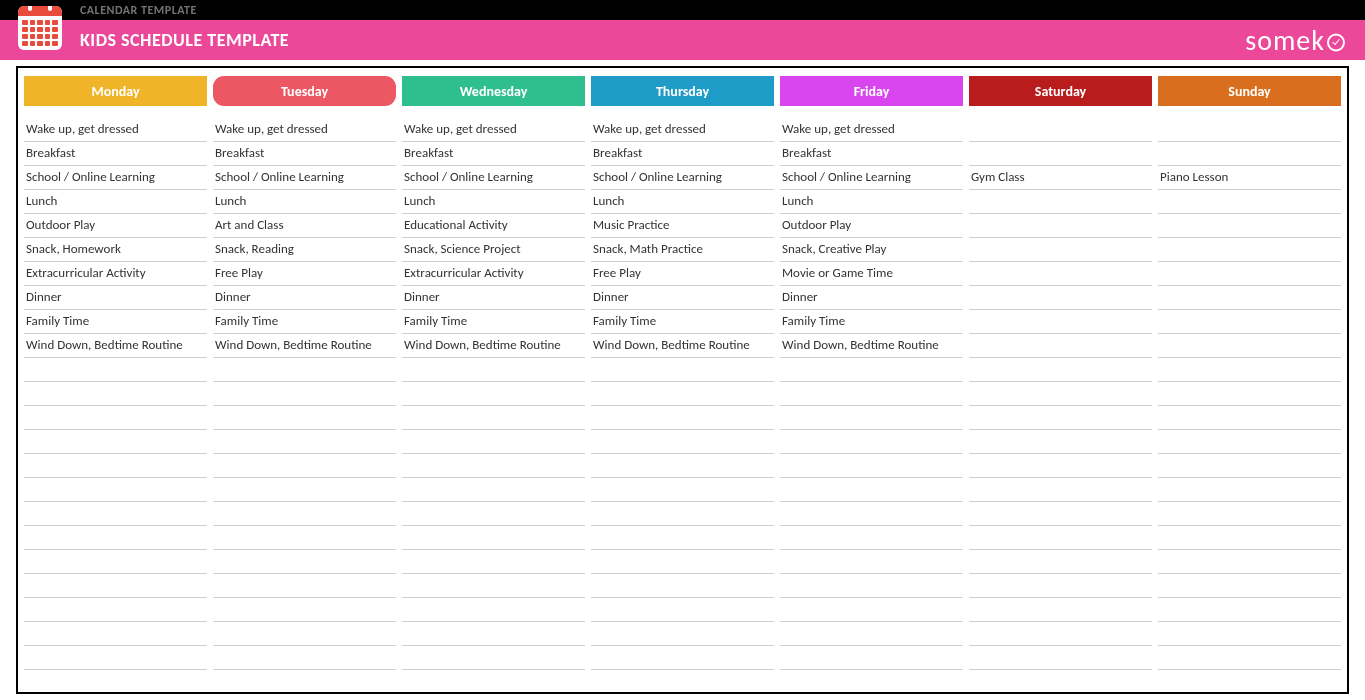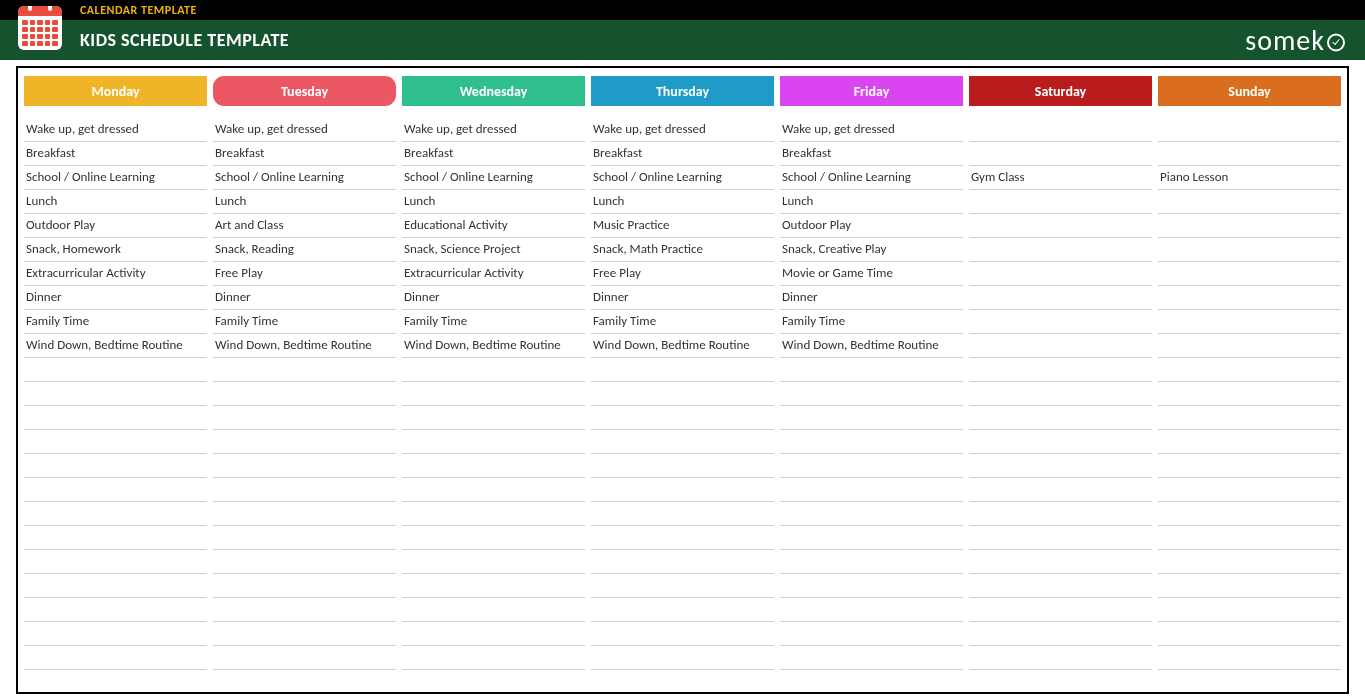--- a/index.html
+++ b/index.html
@@ -12,27 +12,27 @@
   }
   .top-bar {
     background: #000;
     height: 20px;
     width: 100%;
     display: flex;
     align-items: center;
     padding-left: 80px;
   }
   .top-bar-text {
-    color: #eab308;
+    color: #737373;
     font-size: 12px;
     font-weight: bold;
     letter-spacing: 0.5px;
   }
   .header {
-    background: #14532d;
+    background: #ec4899;
     height: 40px;
     width: 100%;
     display: flex;
     align-items: center;
     position: relative;
     padding-left: 80px;
   }
   .header-title {
     color: #fff;
     font-size: 18px;

